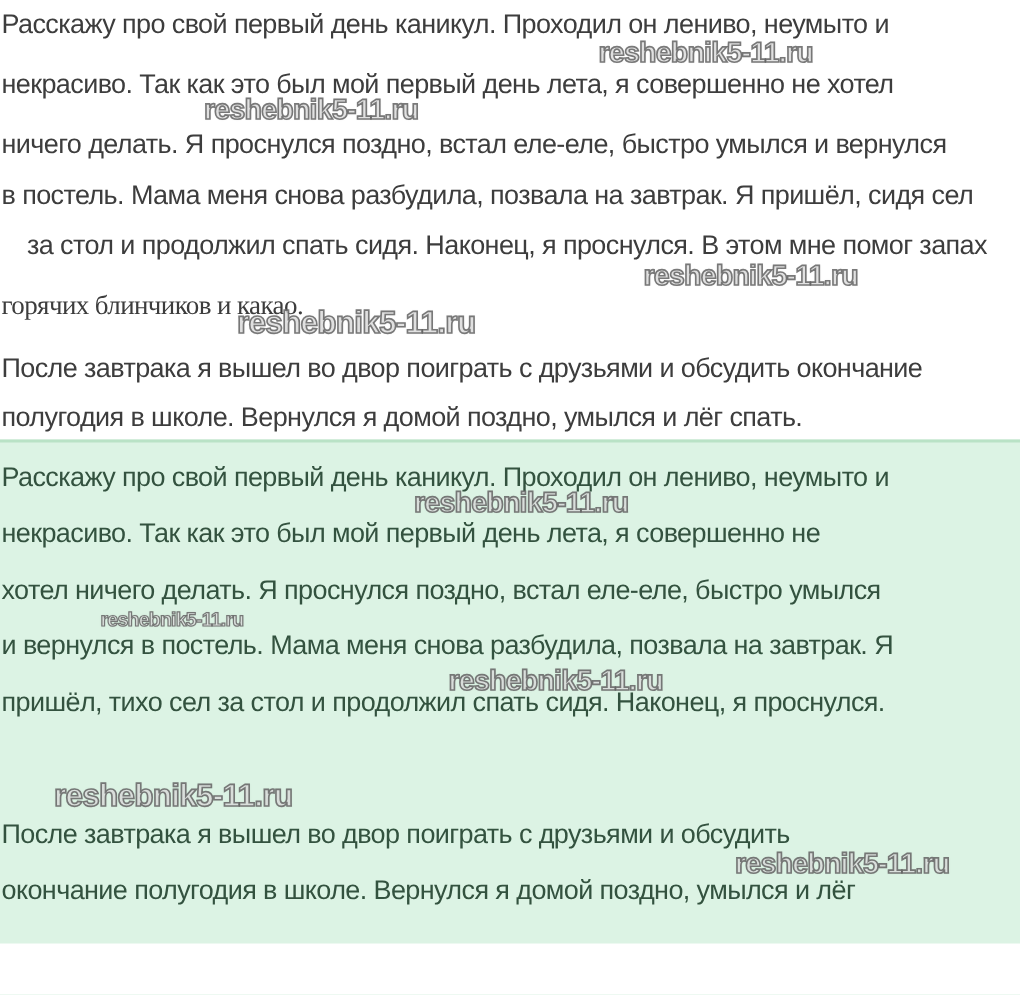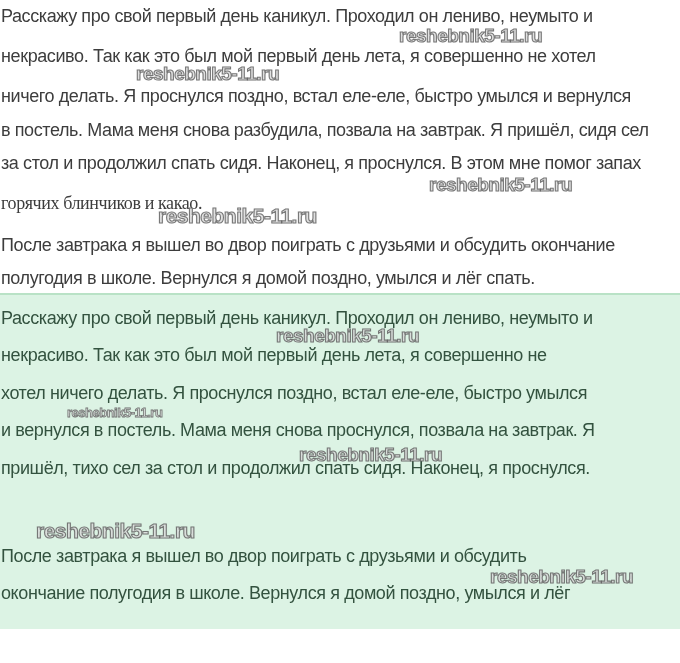--- a/index.html
+++ b/index.html
@@ -30,21 +30,21 @@
     border-top: 2px solid #b9e2c6;
     box-sizing: border-box;
   }
   .answer-line { color: #33523f; }
 
   
   .tl1 { top: 6px;   left: 1px; }
   .tl2 { top: 46px;  left: 1px; }
   .tl3 { top: 86px;  left: 1px; }
   .tl4 { top: 120px; left: 1px; }
-  .tl5 { top: 153px; left: 1px; }
+  .tl5 { top: 153px; left: 18px; }
   .tl6 { top: 193px; left: 1px; font-family: Liberation Serif, serif; }
   .tl7 { top: 235px; left: 1px; }
   .tl8 { top: 268px; left: 1px; }
 
   
   .al1 { top: 308px; left: 1px; }
   .al2 { top: 345px; left: 1px; }
   .al3 { top: 383px; left: 1px; }
   .al4 { top: 420px; left: 1px; }
   .al5 { top: 458px; left: 1px; }
@@ -87,21 +87,21 @@
   <div class="txt-line task-line tl3">ничего делать. Я проснулся поздно, встал еле-еле, быстро умылся и вернулся</div>
   <div class="txt-line task-line tl4">в постель. Мама меня снова разбудила, позвала на завтрак. Я пришёл, сидя сел</div>
   <div class="txt-line task-line tl5">за стол и продолжил спать сидя. Наконец, я проснулся. В этом мне помог запах</div>
   <div class="txt-line task-line tl6">горячих блинчиков и какао.</div>
   <div class="txt-line task-line tl7">После завтрака я вышел во двор поиграть с друзьями и обсудить окончание</div>
   <div class="txt-line task-line tl8">полугодия в школе. Вернулся я домой поздно, умылся и лёг спать.</div>
 
   <div class="txt-line answer-line al1">Расскажу про свой первый день каникул. Проходил он лениво, неумыто и</div>
   <div class="txt-line answer-line al2">некрасиво. Так как это был мой первый день лета, я совершенно не</div>
   <div class="txt-line answer-line al3">хотел ничего делать. Я проснулся поздно, встал еле-еле, быстро умылся</div>
-  <div class="txt-line answer-line al4">и вернулся в постель. Мама меня снова проснулся, позвала на завтрак. Я</div>
+  <div class="txt-line answer-line al4">и вернулся в постель. Мама меня снова разбудила, позвала на завтрак. Я</div>
   <div class="txt-line answer-line al5">пришёл, тихо сел за стол и продолжил спать сидя. Наконец, я проснулся.</div>
   <div class="txt-line answer-line al7">После завтрака я вышел во двор поиграть с друзьями и обсудить</div>
   <div class="txt-line answer-line al8">окончание полугодия в школе. Вернулся я домой поздно, умылся и лёг</div>
 
   <div class="wm wm1">reshebnik5-11.ru</div>
   <div class="wm wm2">reshebnik5-11.ru</div>
   <div class="wm wm3">reshebnik5-11.ru</div>
   <div class="wm wm4">reshebnik5-11.ru</div>
   <div class="wm wm5">reshebnik5-11.ru</div>
   <div class="wm wm6">reshebnik5-11.ru</div>

